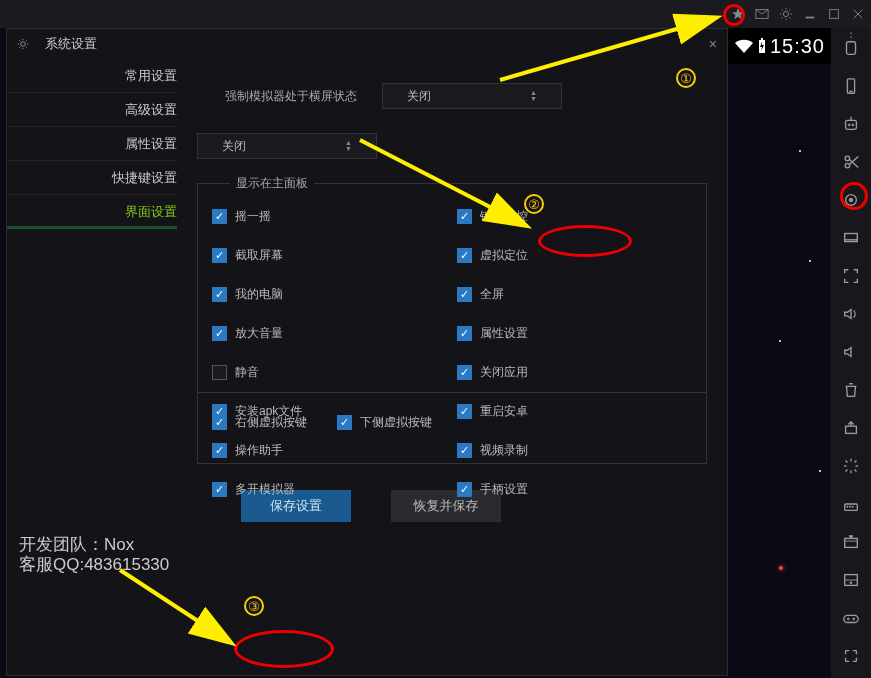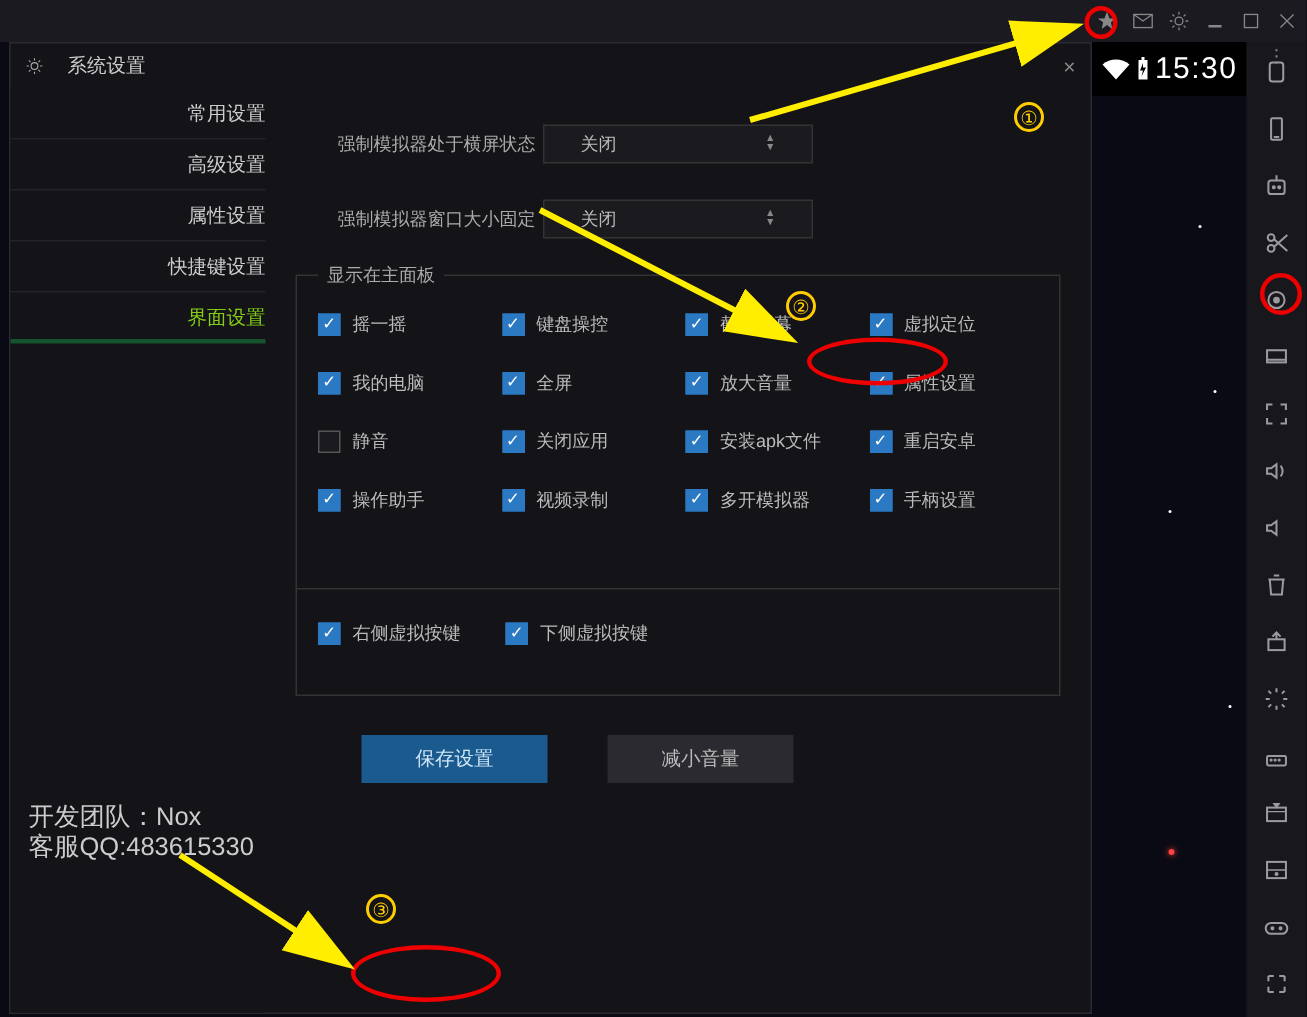--- a/index.html
+++ b/index.html
@@ -28,38 +28,38 @@
 .dialog-body { flex: 1; display: flex; }
 
 
 .nav { width: 170px; background: #131318; }
 .nav-item { height: 34px; line-height: 34px; text-align: right; font-size: 13px; color: #ccc; border-bottom: 1px solid #232328; cursor: pointer; }
 .nav-item.active { color: #84cc16; border-bottom: 3px solid #14532d; }
 .nav-footer { position: absolute; left: 12px; bottom: 100px; font-size: 17px; color: #ccc; line-height: 20px; }
 
 
 .content { flex: 1; padding: 24px 20px 0 20px; color: #bbb; font-size: 12px; position: relative; }
-.form-row { display: flex; align-items: center; gap: 5px; margin-bottom: 24px; }
+.form-row { display: flex; align-items: center; gap: 25px; margin-bottom: 24px; }
 .form-row .lbl { width: 160px; text-align: right; color: #aaa; }
 .selectbox { width: 180px; height: 26px; background: #1a1a1f; border: 1px solid #333; display: flex; align-items: center; justify-content: space-between; padding: 0 24px; color: #bbb; cursor: pointer; }
 .selectbox .arrows { display: flex; flex-direction: column; font-size: 7px; line-height: 6px; color: #888; }
 
 
 .group { border: 1px solid #333; padding: 24px 14px 14px 14px; position: relative; margin-top: 8px; }
-.group-title { position: absolute; top: -9px; left: 14px; background: #131318; padding: 0 6px; color: #aaa; }
-.check-grid { display: grid; grid-template-columns: repeat(4, 1fr); gap: 22px 10px; }
+.group-title { position: absolute; top: -9px; left: 32px; background: #131318; padding: 0 6px; color: #aaa; }
+.check-grid { display: grid; grid-template-columns: repeat(2, 1fr); gap: 22px 10px; }
 .check-row-2 { display: flex; gap: 30px; margin-top: 8px; }
 .chk { display: flex; align-items: center; gap: 8px; cursor: pointer; }
 .chk .box { width: 15px; height: 15px; border: 1px solid #555; background: #1a1a1f; display: flex; align-items: center; justify-content: center; }
 .chk.checked .box { background: #2b79c2; border-color: #2b79c2; }
 .chk.checked .box::after { content: '✓'; color: #fff; font-size: 11px; line-height: 1; }
 
 
 .footer { display: flex; gap: 40px; padding: 26px 0 0 44px; }
-.btn { width: 124px; height: 32px; display: flex; align-items: center; justify-content: center; font-size: 13px; cursor: pointer; }
+.btn { width: 110px; height: 32px; display: flex; align-items: center; justify-content: center; font-size: 13px; cursor: pointer; }
 .btn.primary { background: #1a5a8e; color: #cfe6f7; }
 .btn.secondary { background: #2a2a30; color: #bbb; }
 
 
 .circ { position: absolute; border: 3px solid #e00; border-radius: 50%; pointer-events: none; }
 .numcirc { position: absolute; width: 20px; height: 20px; border: 2px solid #ffcc00; border-radius: 50%; color: #ffcc00; font-size: 13px; display: flex; align-items: center; justify-content: center; pointer-events: none; }
 svg.arrow { position: absolute; pointer-events: none; }
 
 
 .star { position: absolute; width: 2px; height: 2px; background: #fff; border-radius: 50%; }
@@ -260,21 +260,20 @@
 
       <div class="form-row">
         <span class="lbl">强制模拟器处于横屏状态</span>
         <div class="selectbox">
           <span>关闭</span>
           <span class="arrows">▲<br>▼</span>
         </div>
       </div>
 
       <div class="form-row">
-        <span class="lbl">强制模拟器窗口大小固定</span>
         <div class="selectbox">
           <span>关闭</span>
           <span class="arrows">▲<br>▼</span>
         </div>
       </div>
 
       <div class="group" style="height:210px;">
         <span class="group-title">显示在主面板</span>
         <div class="check-grid" id="grid1">
             <div class="chk checked">
@@ -355,21 +354,21 @@
               <span>下侧虚拟按键</span>
             </div>
           </div>
       </div>
 
       <div class="footer">
         <div class="btn primary">
             <span>保存设置</span>
           </div>
         <div class="btn secondary">
-            <span>减小音量</span>
+            <span>恢复并保存</span>
           </div>
       </div>
 
     </div>
   </div>
   <div class="nav-footer">
     <div>开发团队：Nox</div>
     <div>客服QQ:483615330</div>
   </div>
 </div>

